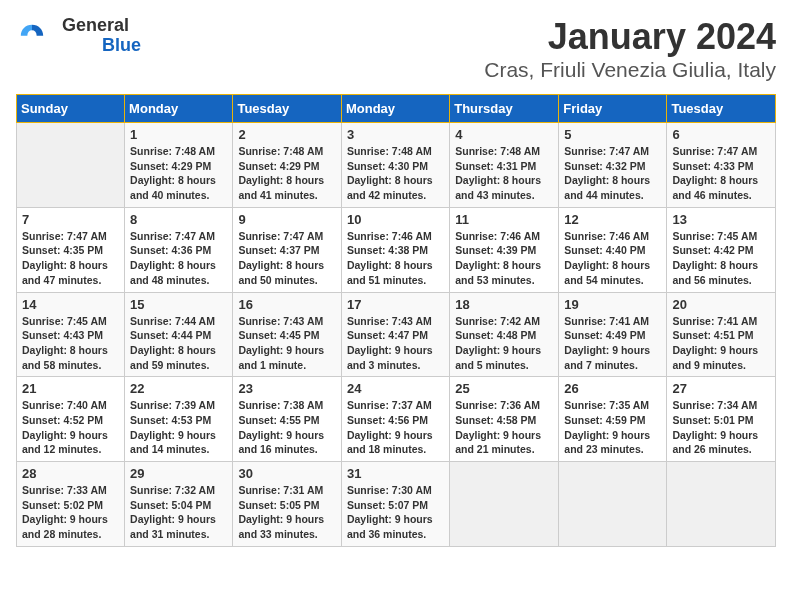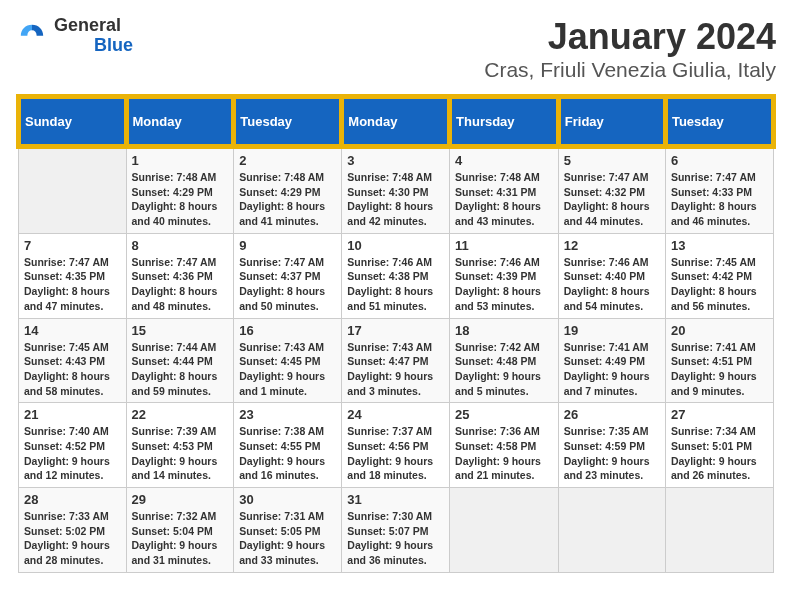--- a/index.html
+++ b/index.html
@@ -12,21 +12,21 @@
     }
     .header {
       display: flex;
       justify-content: space-between;
       align-items: flex-start;
       margin-bottom: 12px;
     }
     .logo {
       display: flex;
       align-items: center;
-      gap: 8px;
+      gap: 16px;
     }
     .logo-icon {
       width: 28px;
       height: 28px;
       margin-left: 2px;
     }
     .title-block {
       text-align: right;
     }
     .month-title {
@@ -39,25 +39,25 @@
       color: #555;
     }
     .calendar {
       width: 100%;
       border-collapse: collapse;
       font-size: 11px;
     }
     .calendar thead th {
       background-color: #1565c0;
       color: #fff;
-      padding: 15px 4px;
+      padding: 6px 4px;
       text-align: left;
       font-size: 13px;
       font-weight: bold;
-      border: 5px solid #eab308;
+      border: 1px solid #eab308;
     }
     .calendar tbody td {
       vertical-align: top;
       border: 1px solid #ccc;
       padding: 4px 5px;
       width: 113px;
       min-height: 80px;
       background: #fff;
     }
     .calendar tbody tr:nth-child(odd) td {

